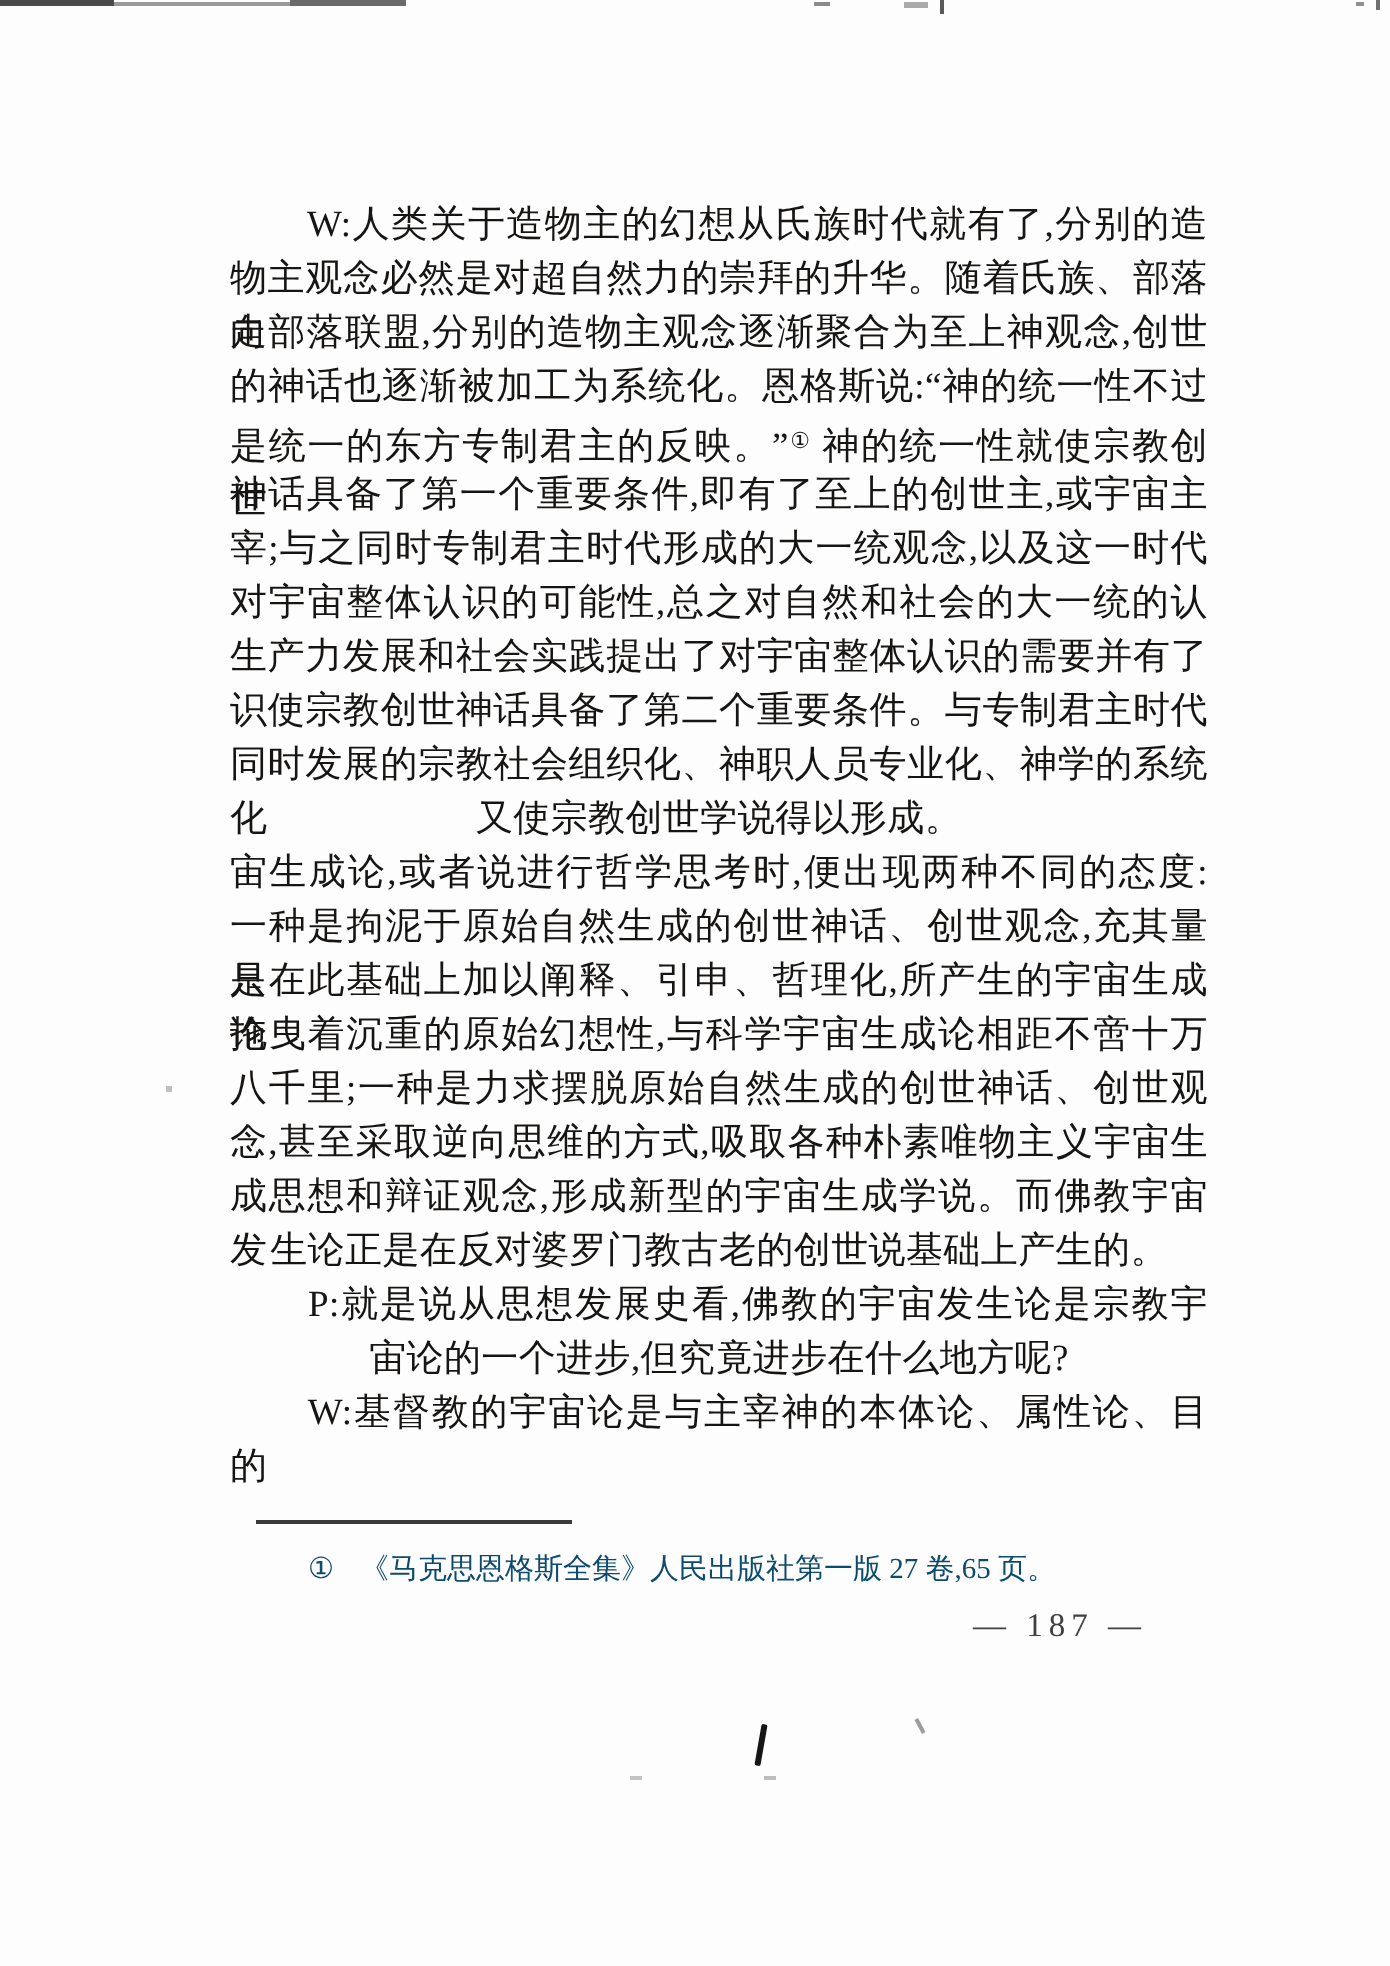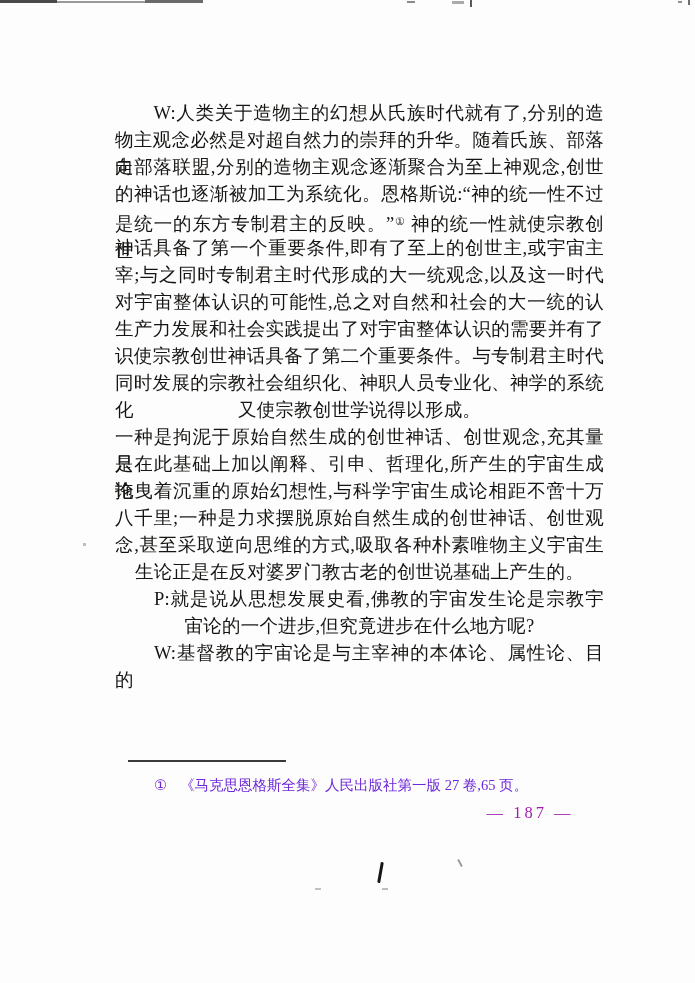--- a/index.html
+++ b/index.html
@@ -55,33 +55,33 @@
     height: 2px;
     background: #3a3a3a;
   }
   .footnote {
     position: absolute;
     left: 154px;
     top: 775px;
     width: 430px;
     font-size: 14.5px;
     line-height: 21px;
-    color: #6d28d9;
+    color: #0c4a6e;
     white-space: nowrap;
   }
   .footnote .marker { margin-right: 13px; }
   .page-number {
     position: absolute;
     left: 478px;
     top: 803px;
     width: 104px;
     text-align: center;
     font-size: 16.5px;
     letter-spacing: 3px;
-    color: #a21caf;
+    color: #404040;
   }
   
   .artifact { position: absolute; pointer-events: none; }
   .a-top1  { left: 0;   top: 0;   width: 57px;  height: 3px; background: #4a4a4a; }
   .a-top2  { left: 57px; top: 1px; width: 88px;  height: 2px; background: #9a9a9a; }
   .a-top3  { left: 145px; top: 0;  width: 58px;  height: 3px; background: #6a6a6a; }
   .a-sp1   { left: 407px; top: 1px; width: 8px;  height: 2px; background: #8a8a8a; }
   .a-sp2   { left: 452px; top: 1px; width: 12px; height: 3px; background: #ababab; }
   .a-sp3   { left: 470px; top: 0;  width: 2px;  height: 7px; background: #5a5a5a; }
   .a-sp4   { left: 678px; top: 1px; width: 4px;  height: 2px; background: #909090; }
@@ -117,25 +117,27 @@
     <div class="line full">向部落联盟,分别的造物主观念逐渐聚合为至上神观念,创世</div>
     <div class="line full">的神话也逐渐被加工为系统化。恩格斯说:“神的统一性不过</div>
     <div class="line full"><span>是统一的东方专制君主的反映。”</span><sup class="fn-sup">①</sup><span> 神的统一性就使宗教创世</span></div>
     <div class="line full">神话具备了第一个重要条件,即有了至上的创世主,或宇宙主</div>
     <div class="line full">宰;与之同时专制君主时代形成的大一统观念,以及这一时代</div>
     <div class="line full">对宇宙整体认识的可能性,总之对自然和社会的大一统的认</div>
     <div class="line full">生产力发展和社会实践提出了对宇宙整体认识的需要并有了</div>
     <div class="line full">识使宗教创世神话具备了第二个重要条件。与专制君主时代</div>
     <div class="line full">同时发展的宗教社会组织化、神职人员专业化、神学的系统化</div>
     <div class="line short">又使宗教创世学说得以形成。</div>
+    <div class="line full">宙生成论,或者说进行哲学思考时,便出现两种不同的态度:</div>
     <div class="line full">一种是拘泥于原始自然生成的创世神话、创世观念,充其量只</div>
     <div class="line full">是在此基础上加以阐释、引申、哲理化,所产生的宇宙生成论</div>
     <div class="line full">拖曳着沉重的原始幻想性,与科学宇宙生成论相距不啻十万</div>
     <div class="line full">八千里;一种是力求摆脱原始自然生成的创世神话、创世观</div>
     <div class="line full">念,甚至采取逆向思维的方式,吸取各种朴素唯物主义宇宙生</div>
+    <div class="line full">成思想和辩证观念,形成新型的宇宙生成学说。而佛教宇宙发</div>
     <div class="line short">生论正是在反对婆罗门教古老的创世说基础上产生的。</div>
     <div class="line full">　　P:就是说从思想发展史看,佛教的宇宙发生论是宗教宇</div>
     <div class="line short">宙论的一个进步,但究竟进步在什么地方呢?</div>
     <div class="line full">　　W:基督教的宇宙论是与主宰神的本体论、属性论、目的</div>
   </div>
 
   <div class="footnote-rule"></div>
   <div class="footnote">
     <span class="marker">①</span><span>《马克思恩格斯全集》人民出版社第一版 27 卷,65 页。</span>
   </div>

